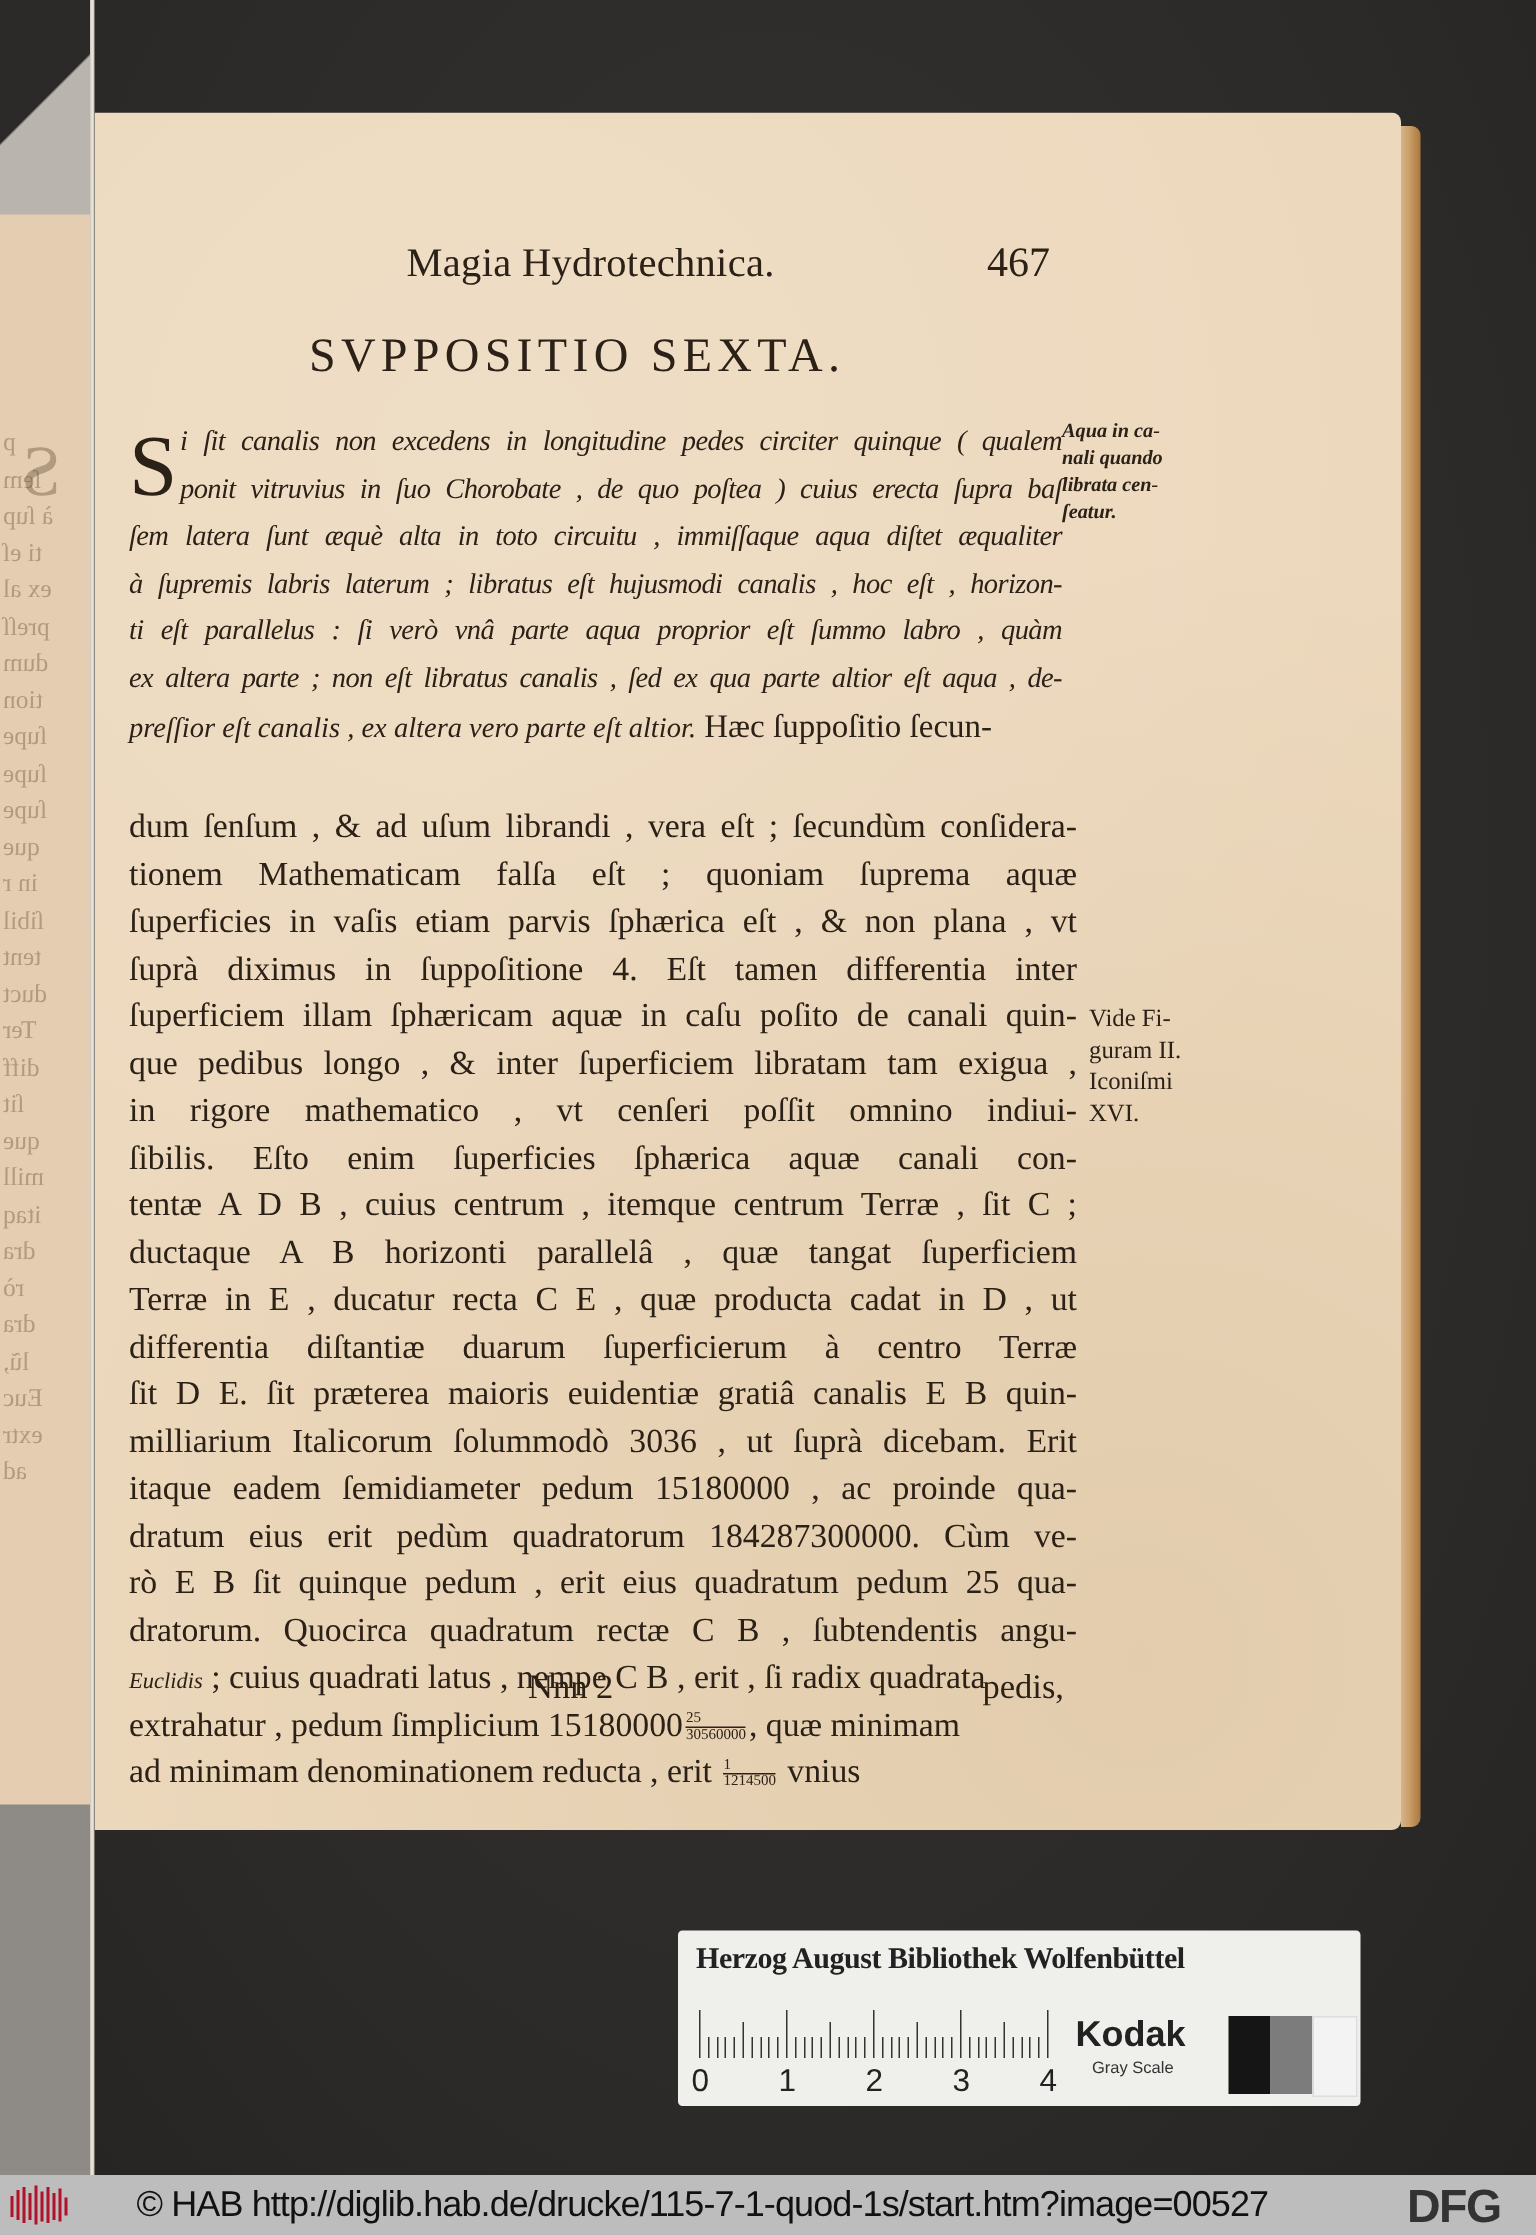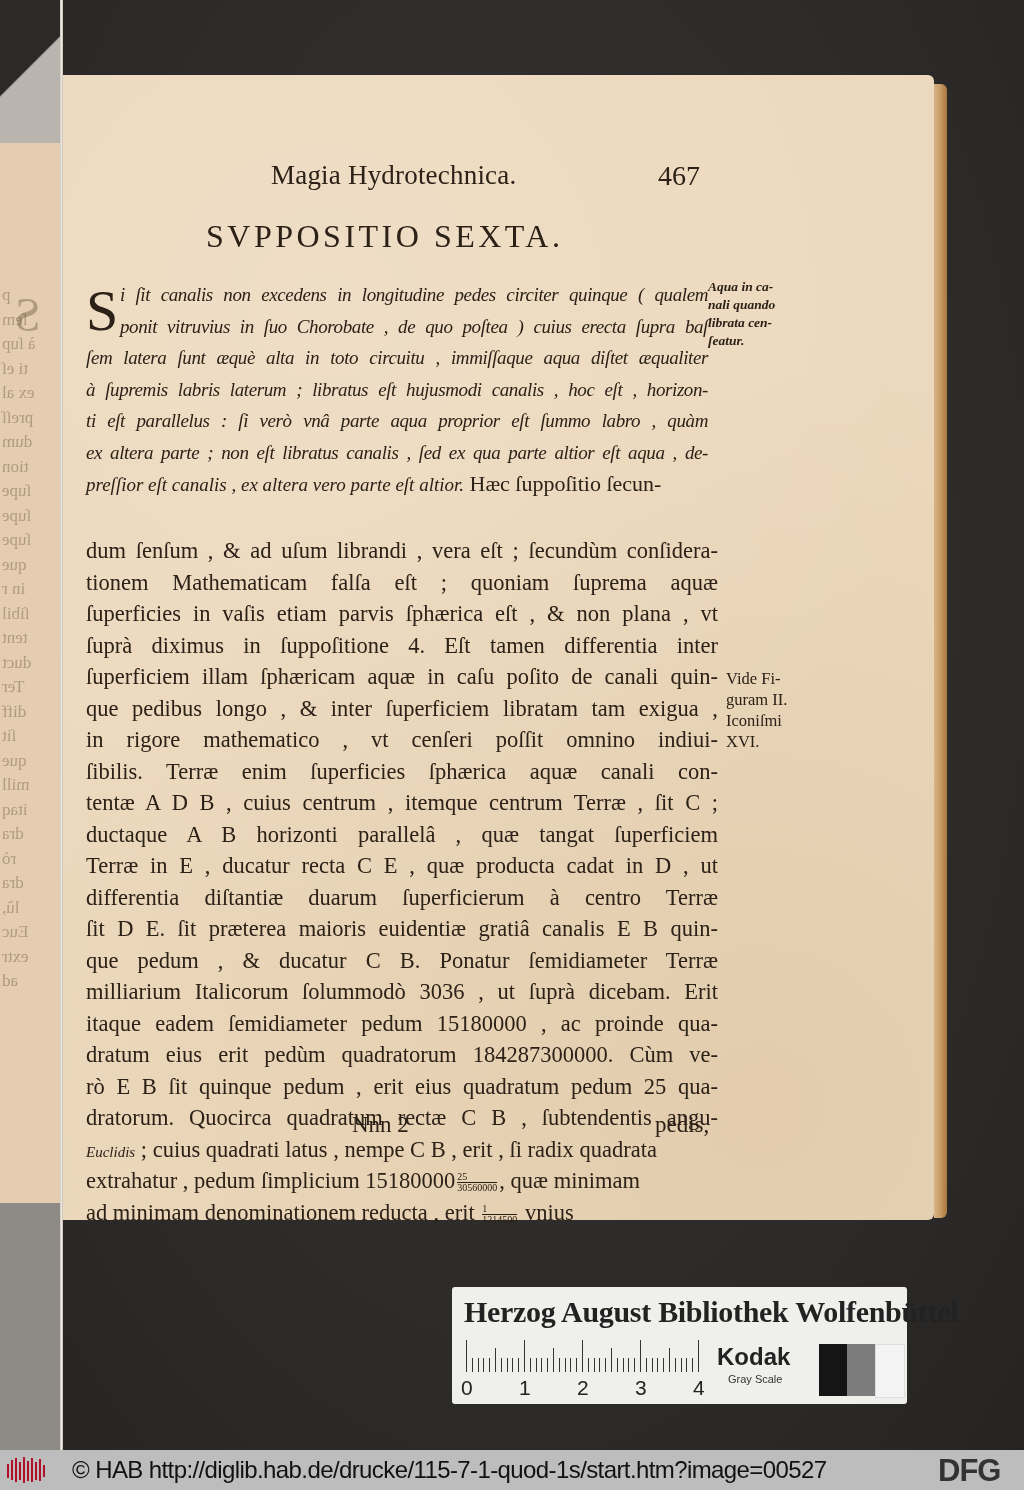--- a/index.html
+++ b/index.html
@@ -30,30 +30,30 @@
   .body-roman .line{white-space:nowrap;text-align:justify;text-align-last:justify;}
   .margin-note{position:absolute;color:#2c2117;}
   .note-1{left:708px;top:278px;font-size:13.5px;font-style:italic;line-height:18px;font-weight:bold;}
   .note-2{left:726px;top:668px;font-size:16.5px;line-height:21px;}
   .footer-sig{position:absolute;left:352px;top:1112px;font-size:23px;color:#2c2117;}
   .catchword{position:absolute;left:655px;top:1112px;font-size:23px;color:#2c2117;}
   .frac{display:inline-block;vertical-align:middle;font-size:10px;line-height:10px;margin:0 2px;}
   .frac span{display:block;}
   .frac .den{border-top:1px solid #2c2117;}
   .label-card{position:absolute;left:452px;top:1287px;width:455px;height:117px;background:#efefec;border-radius:3px;}
-  .label-title{position:absolute;left:12px;top:8px;font-size:30px;font-weight:bold;color:#222;font-family:"Liberation Serif",serif;letter-spacing:-0.3px;white-space:nowrap;}
+  .label-title{position:absolute;left:12px;top:8px;font-size:20px;font-weight:bold;color:#222;font-family:"Liberation Serif",serif;letter-spacing:-0.3px;white-space:nowrap;}
   .ruler{position:absolute;left:14px;top:55px;width:240px;height:60px;}
   .tick{position:absolute;bottom:30px;width:1px;background:#333;}
   .ruler-num{position:absolute;top:34px;font-family:"Liberation Sans",sans-serif;font-size:21px;color:#222;}
   .kodak{position:absolute;left:265px;top:56px;font-family:"Liberation Sans",sans-serif;font-weight:bold;font-size:24px;color:#222;}
   .grayscale{position:absolute;left:276px;top:86px;font-family:"Liberation Sans",sans-serif;font-size:11px;color:#333;}
   .swatch{position:absolute;top:57px;height:52px;width:28px;}
   .footer-bar{position:absolute;left:0;top:1450px;width:1024px;height:40px;background:#bdbdbd;}
   .hab-logo{position:absolute;left:6px;top:6px;width:40px;height:28px;}
-  .footer-text{position:absolute;left:72px;top:6px;font-family:"Liberation Sans",sans-serif;font-size:24px;color:#111;white-space:nowrap;letter-spacing:-0.6px;}
+  .footer-text{position:absolute;left:91px;top:6px;font-family:"Liberation Sans",sans-serif;font-size:24px;color:#111;white-space:nowrap;letter-spacing:-0.6px;}
   .dfg-logo{position:absolute;left:938px;top:3px;font-family:"Liberation Sans",sans-serif;font-weight:bold;font-size:31px;color:#333;letter-spacing:-1px;}
 </style>
 </head>
 <body>
 
 <div class="bg-board"></div>
 <div class="left-flap"></div>
 <div class="left-flap-shadow"></div>
 <div class="left-page">
   <div class="ghost-cap">S</div>
@@ -113,27 +113,26 @@
 </div>
 
 <div class="body-roman" style="top:499px;left:86px;width:632px;">
   <div class="line">dum ſenſum , &amp; ad uſum librandi , vera eſt ; ſecundùm conſidera-</div>
   <div class="line">tionem Mathematicam falſa eſt ;  quoniam ſuprema aquæ</div>
   <div class="line">ſuperficies  in vaſis etiam parvis ſphærica eſt  ,  &amp; non plana , vt</div>
   <div class="line">ſuprà diximus in  ſuppoſitione  4.  Eſt tamen differentia inter</div>
   <div class="line">ſuperficiem illam ſphæricam aquæ in caſu poſito de canali quin-</div>
   <div class="line">que pedibus longo ,  &amp; inter ſuperficiem libratam tam exigua ,</div>
   <div class="line">in rigore  mathematico  ,  vt cenſeri poſſit  omnino  indiui-</div>
-  <div class="line">ſibilis.  Terræ enim  ſuperficies  ſphærica  aquæ  canali  con-</div>
+  <div class="line">ſibilis.  Eſto enim  ſuperficies  ſphærica  aquæ  canali  con-</div>
   <div class="line">tentæ  A D B , cuius centrum ,  itemque centrum  Terræ , ſit  C ;</div>
   <div class="line">ductaque  A B  horizonti parallelâ  ,  quæ tangat  ſuperficiem</div>
   <div class="line">Terræ in E , ducatur recta C E  ,  quæ producta cadat in  D ,  ut</div>
   <div class="line">differentia  diſtantiæ  duarum  ſuperficierum à centro  Terræ</div>
   <div class="line">ſit D E.  ſit præterea maioris euidentiæ gratiâ  canalis E B quin-</div>
-  <div class="line">que pedum  ,  &amp; ducatur  C B.   Ponatur ſemidiameter  Terræ</div>
   <div class="line">milliarium Italicorum ſolummodò 3036 , ut ſuprà dicebam. Erit</div>
   <div class="line">itaque eadem ſemidiameter pedum 15180000 , ac proinde qua-</div>
   <div class="line">dratum eius  erit pedùm quadratorum 184287300000.  Cùm ve-</div>
   <div class="line">rò E B ſit quinque pedum ,  erit eius quadratum pedum 25 qua-</div>
   <div class="line">dratorum. Quocirca quadratum rectæ C B , ſubtendentis angu-</div>
   <div class="line" style="text-align:left;text-align-last:left;">
     <span style="font-style:italic;font-size:15px;">Euclidis</span><span> ; cuius quadrati latus , nempe C B , erit ,  ſi radix quadrata</span>
   </div>
   <div class="line" style="text-align:left;text-align-last:left;">
     <span>extrahatur , pedum ſimplicium 15180000</span><span class="frac"><span>25</span><span class="den">30560000</span></span><span>, quæ minimam</span>

